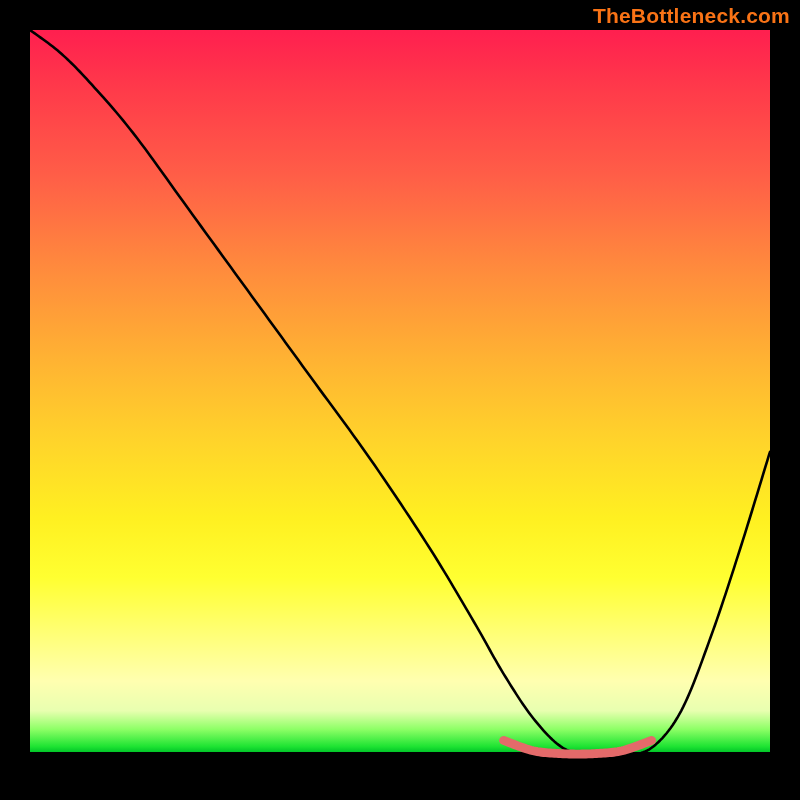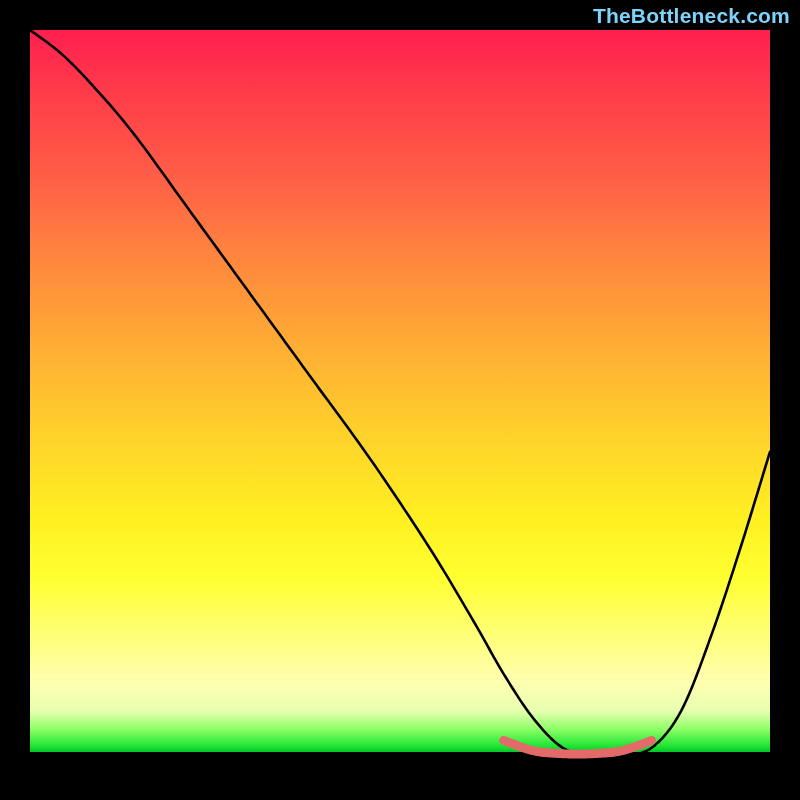--- a/index.html
+++ b/index.html
@@ -14,21 +14,21 @@
   .frame {
     position: relative;
     width: 800px;
     height: 800px;
     background: #000;
   }
   .watermark {
     position: absolute;
     top: 4px;
     right: 10px;
-    color: #7dd3fc;
+    color: #f97316;
     font-size: 21px;
     font-weight: 600;
     letter-spacing: 0.2px;
     user-select: none;
   }
   .plot-area {
     position: absolute;
     
     left: 30px;
     top: 30px;

